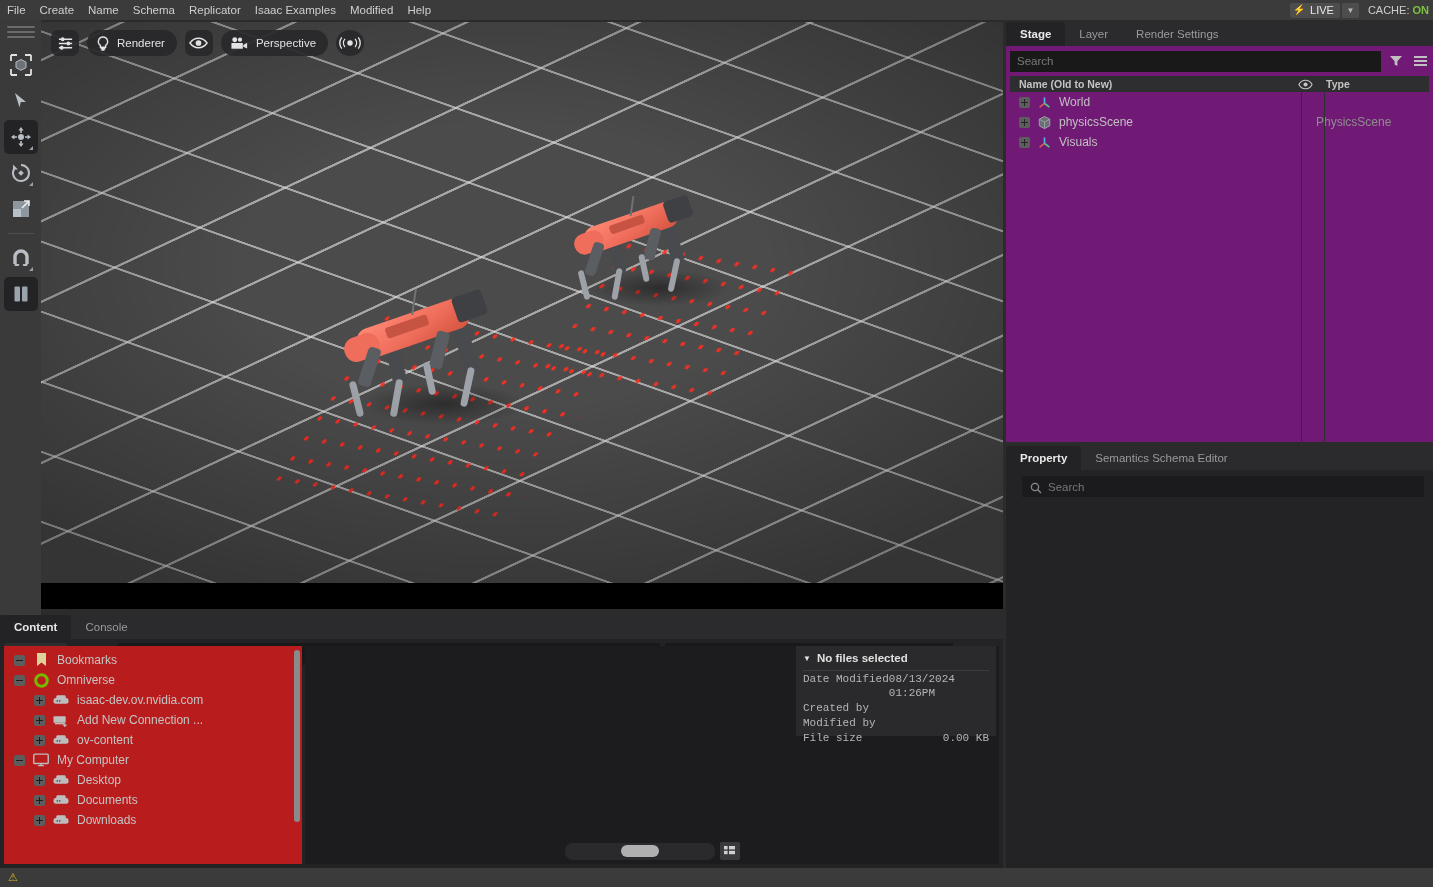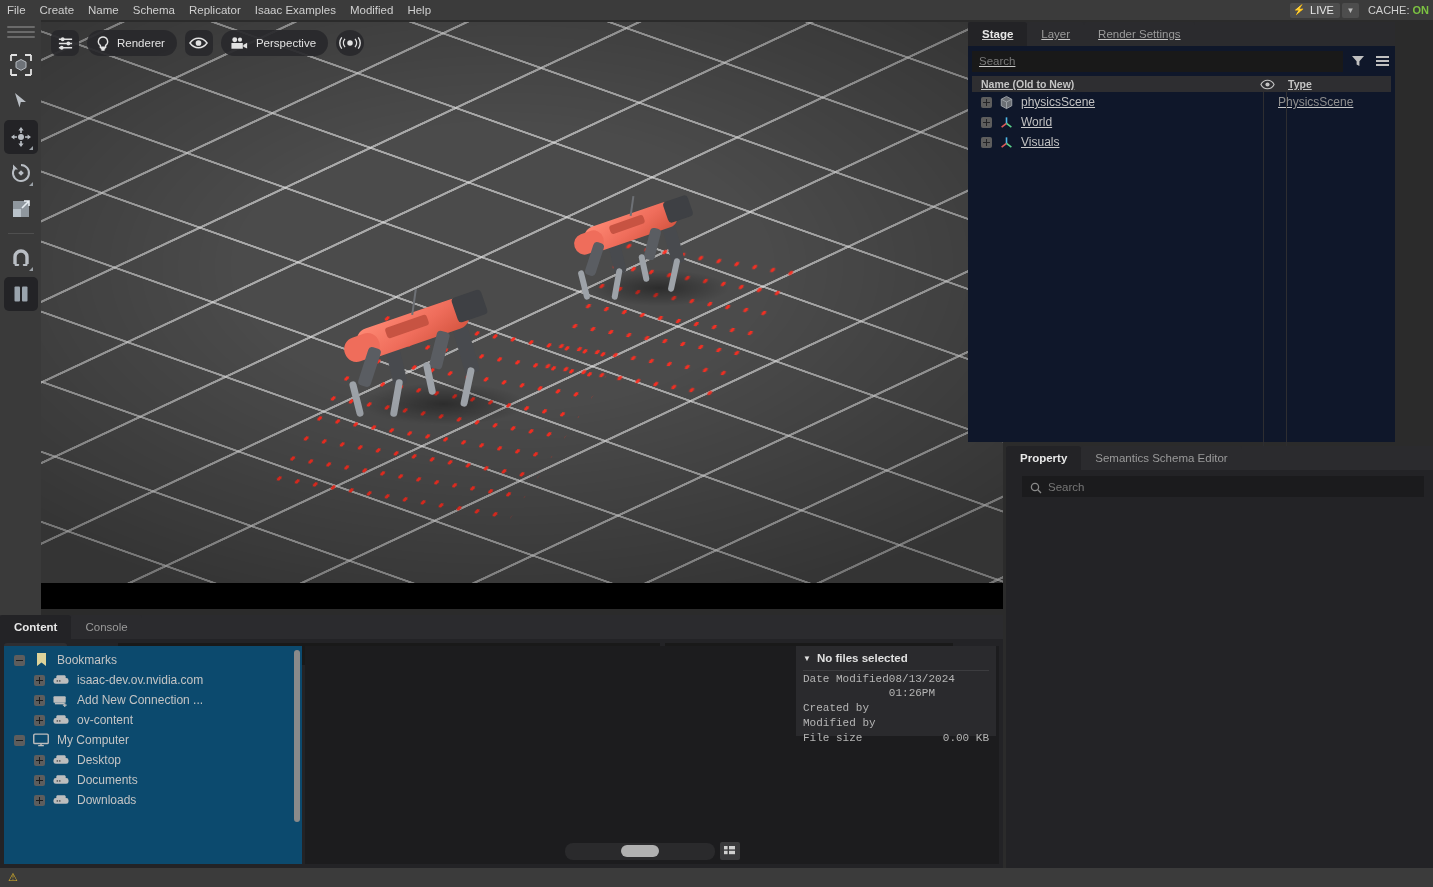--- a/index.html
+++ b/index.html
@@ -121,23 +121,22 @@
   .vp-pill {
     display: flex; align-items: center; gap: 7px; height: 26px;
     background: rgba(40,40,43,0.92); border-radius: 13px; padding: 0 12px 0 9px;
     font-size: 11.5px; color: #e2e2e2;
   }
   .vp-pill.icon-only { padding: 0; width: 28px; justify-content: center; border-radius: 7px; }
   .vp-pill.round { border-radius: 50%; width: 28px; padding: 0; justify-content: center; }
 
   
   .stage-panel {
-    position: absolute; left: 968px; top: 22px; width: 427px; height: 420px;
-    background: #0f172a;
-    text-decoration: underline;
+    position: absolute; left: 1006px; top: 22px; width: 427px; height: 420px;
+    background: #701a75;
   }
   .tabstrip { display: flex; height: 24px; background: #2b2b2e; align-items: flex-end; }
   .tab {
     height: 24px; display: flex; align-items: center; padding: 0 14px;
     font-size: 11.5px; color: #9a9a9a; background: #2b2b2e;
     border-top-left-radius: 3px; border-top-right-radius: 3px;
   }
   .tab.active { background: #232326; color: #e8e8e8; font-weight: bold; }
 
   .stage-search-row {
@@ -225,21 +224,21 @@
   .cb-search input {
     flex: 1; background: transparent; border: none; outline: none;
     color: #b8b8b8; font-size: 11.5px; font-family: "Liberation Sans", sans-serif;
   }
   .cb-search input::placeholder { color: #7a7a7a; }
 
   .cb-body {
     position: absolute; left: 4px; top: 31px; right: 4px; bottom: 4px; display: flex; gap: 3px;
   }
   .cb-tree {
-    width: 298px; background: #0c4a6e; position: relative; overflow: hidden;
+    width: 298px; background: #b91c1c; position: relative; overflow: hidden;
     padding-top: 4px;
   }
   .cb-row {
     display: flex; align-items: center; height: 20px; font-size: 12px; color: #c4c4c4;
     padding-right: 10px;
   }
   .cb-exp {
     width: 11px; height: 11px; background: #5d5d5d; border-radius: 2px;
     position: relative; flex: none; margin-right: 6px;
   }
@@ -514,50 +513,50 @@
     </div>
 
     <div class="stage-tree">
       <div class="stage-vsplit" style="left:291px;"></div>
       <div class="stage-vsplit" style="left:314px;"></div>
 
       <div class="stage-row">
         <div class="expander"></div>
         <div class="prim-icon">
           <svg width="15" height="15" viewBox="0 0 16 16">
+            <path d="M8 9V2.5" stroke="#4db8e8" stroke-width="1.7"></path>
+            <path d="M8 9L2.8 13" stroke="#e05a5a" stroke-width="1.7"></path>
+            <path d="M8 9l5.2 4" stroke="#5ad18a" stroke-width="1.7"></path>
+          </svg>
+        </div>
+        <div class="nm">World</div>
+        <div class="ty"></div>
+      </div>
+
+      <div class="stage-row">
+        <div class="expander"></div>
+        <div class="prim-icon">
+          <svg width="15" height="15" viewBox="0 0 16 16">
             <path d="M8 1.5l5.6 3v7l-5.6 3-5.6-3v-7z" fill="#6b6f74" stroke="#a8adb3" stroke-width="0.9"></path>
             <path d="M2.4 4.5L8 7.5l5.6-3M8 7.5v7" stroke="#a8adb3" stroke-width="0.8" fill="none"></path>
           </svg>
         </div>
         <div class="nm">physicsScene</div>
         <div class="ty">PhysicsScene</div>
       </div>
 
       <div class="stage-row">
         <div class="expander"></div>
         <div class="prim-icon">
           <svg width="15" height="15" viewBox="0 0 16 16">
             <path d="M8 9V2.5" stroke="#4db8e8" stroke-width="1.7"></path>
             <path d="M8 9L2.8 13" stroke="#e05a5a" stroke-width="1.7"></path>
             <path d="M8 9l5.2 4" stroke="#5ad18a" stroke-width="1.7"></path>
           </svg>
         </div>
-        <div class="nm">World</div>
-        <div class="ty"></div>
-      </div>
-
-      <div class="stage-row">
-        <div class="expander"></div>
-        <div class="prim-icon">
-          <svg width="15" height="15" viewBox="0 0 16 16">
-            <path d="M8 9V2.5" stroke="#4db8e8" stroke-width="1.7"></path>
-            <path d="M8 9L2.8 13" stroke="#e05a5a" stroke-width="1.7"></path>
-            <path d="M8 9l5.2 4" stroke="#5ad18a" stroke-width="1.7"></path>
-          </svg>
-        </div>
         <div class="nm">Visuals</div>
         <div class="ty"></div>
       </div>
     </div>
   </div>
 
   <div class="prop-panel">
     <div class="tabstrip">
       <div class="tab active">Property</div>
       <div class="tab">Semantics Schema Editor</div>
@@ -626,20 +625,29 @@
         <div class="cb-row" style="padding-left:10px;">
           <div class="cb-exp"></div>
           <div class="cb-ico">
             <svg width="11" height="14" viewBox="0 0 11 14">
                 <path d="M1 0h9v13L5.5 9.5 1 13z" fill="#ddd39a"></path>
               </svg>
           </div>
           <span>Bookmarks</span>
         </div>
 
+        <div class="cb-row" style="padding-left:10px;">
+          <div class="cb-exp"></div>
+          <div class="cb-ico">
+            <svg width="15" height="15" viewBox="0 0 16 16">
+              <circle cx="8" cy="8" r="6.2" fill="none" stroke="#76b900" stroke-width="3.2"></circle>
+            </svg>
+          </div>
+          <span>Omniverse</span>
+        </div>
 
         <div class="cb-row" style="padding-left:30px;">
           <div class="cb-exp plus"></div>
           <div class="cb-ico">
             <svg width="16" height="12" viewBox="0 0 17 12">
               <rect x="0.5" y="4" width="16" height="6" rx="2.4" fill="#bdbdbd"></rect>
               <path d="M3.5 4V2.4C3.5 1.6 4.2 1 5 1h7c0.8 0 1.5 0.6 1.5 1.4V4" fill="#bdbdbd"></path>
               <circle cx="4.6" cy="7" r="0.9" fill="#5a5a5a"></circle>
               <circle cx="7.2" cy="7" r="0.9" fill="#5a5a5a"></circle>
             </svg>

